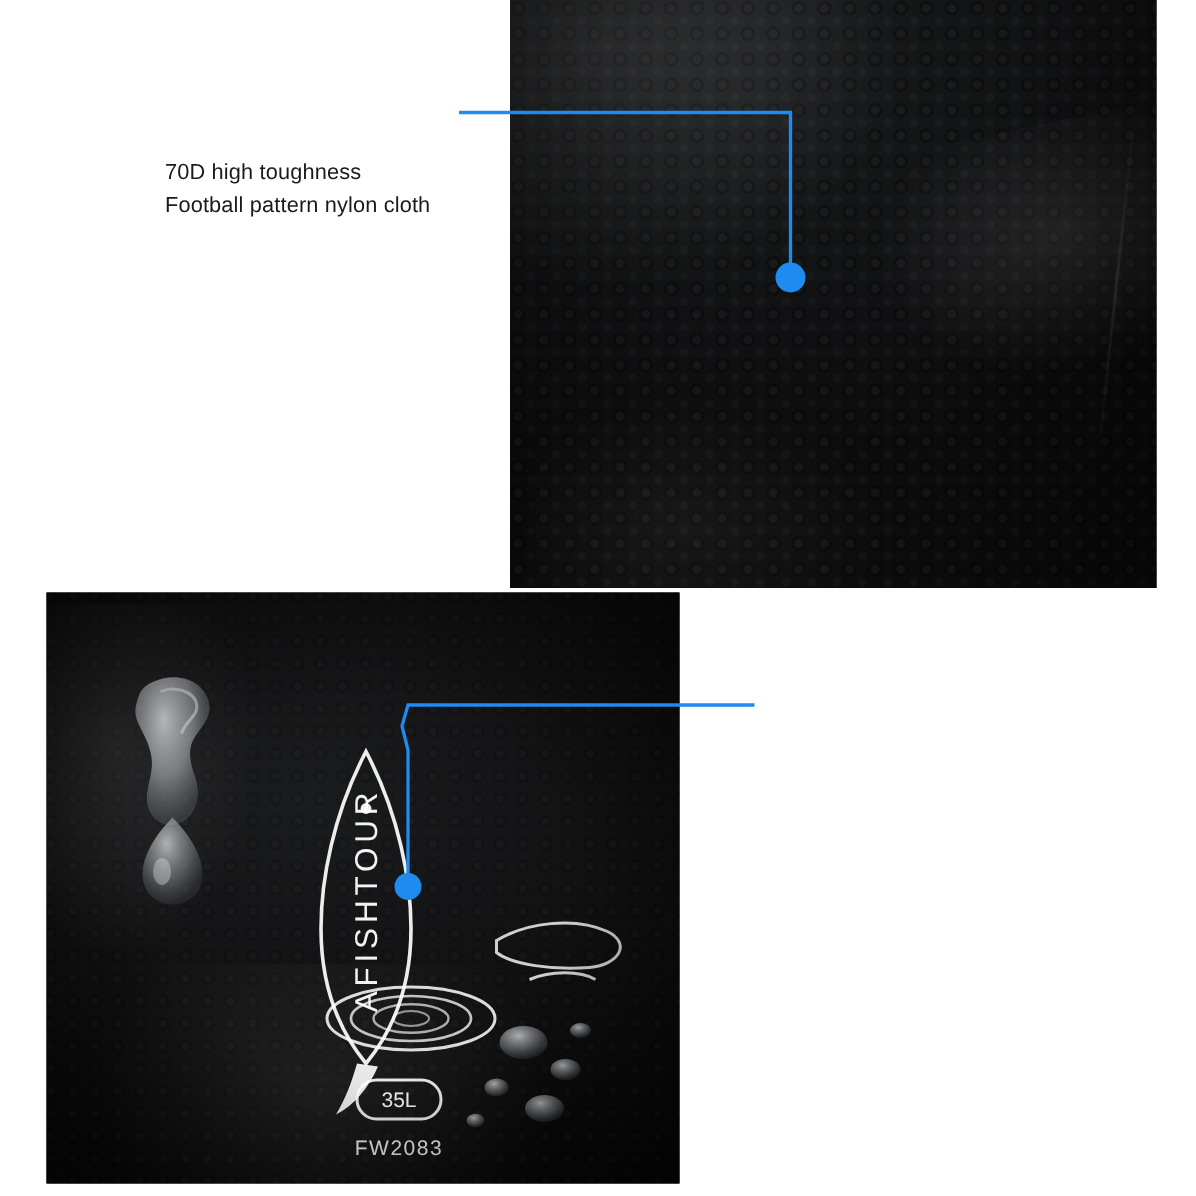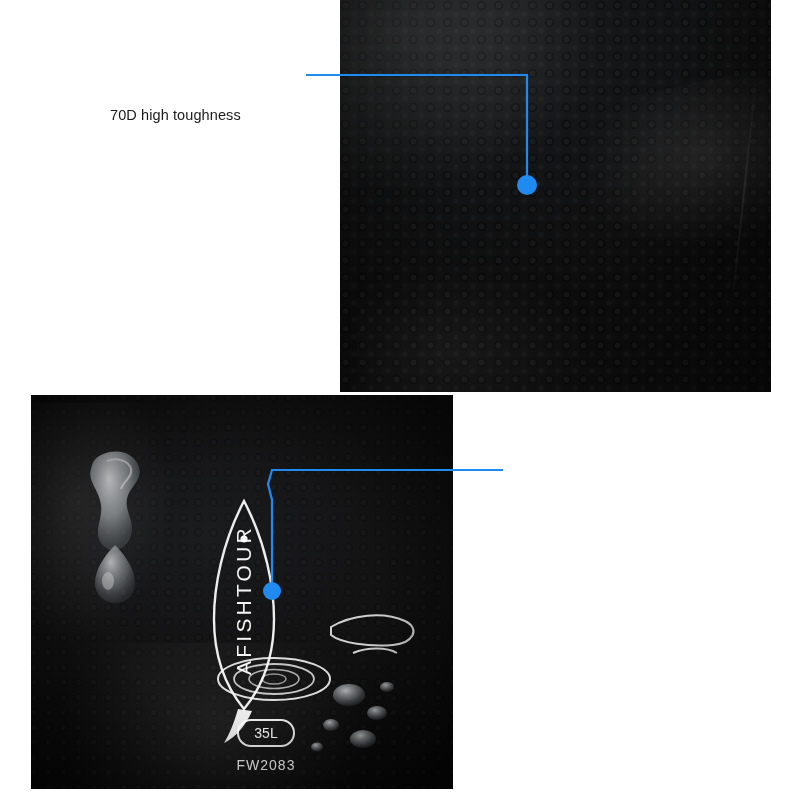--- a/index.html
+++ b/index.html
@@ -213,20 +213,21 @@
       <div class="hex2"></div>
       <div class="sheen-a"></div>
       <div class="sheen-b"></div>
       <div class="sheen-c"></div>
       <div class="seam"></div>
       <div class="dark-band"></div>
     </div>
 
     <div class="callout-1-label">
       <span class="l1">70D high toughness</span>
+      <span class="l2">Football pattern nylon cloth</span>
     </div>
   </div>
 
   <div class="white-gap"></div>
 
   <div class="panel-bottom">
 
     <div class="photo-bag">
       <div class="base"></div>
       <div class="hex"></div>

